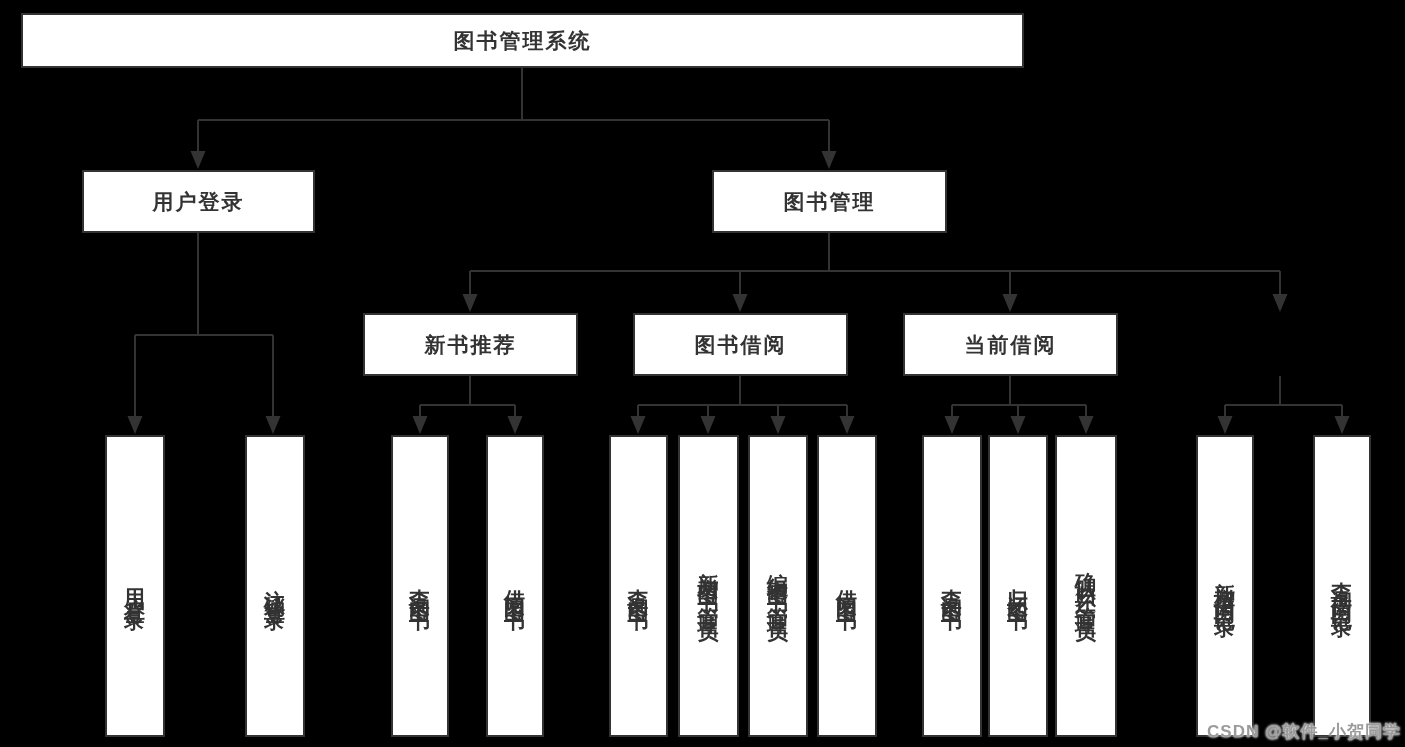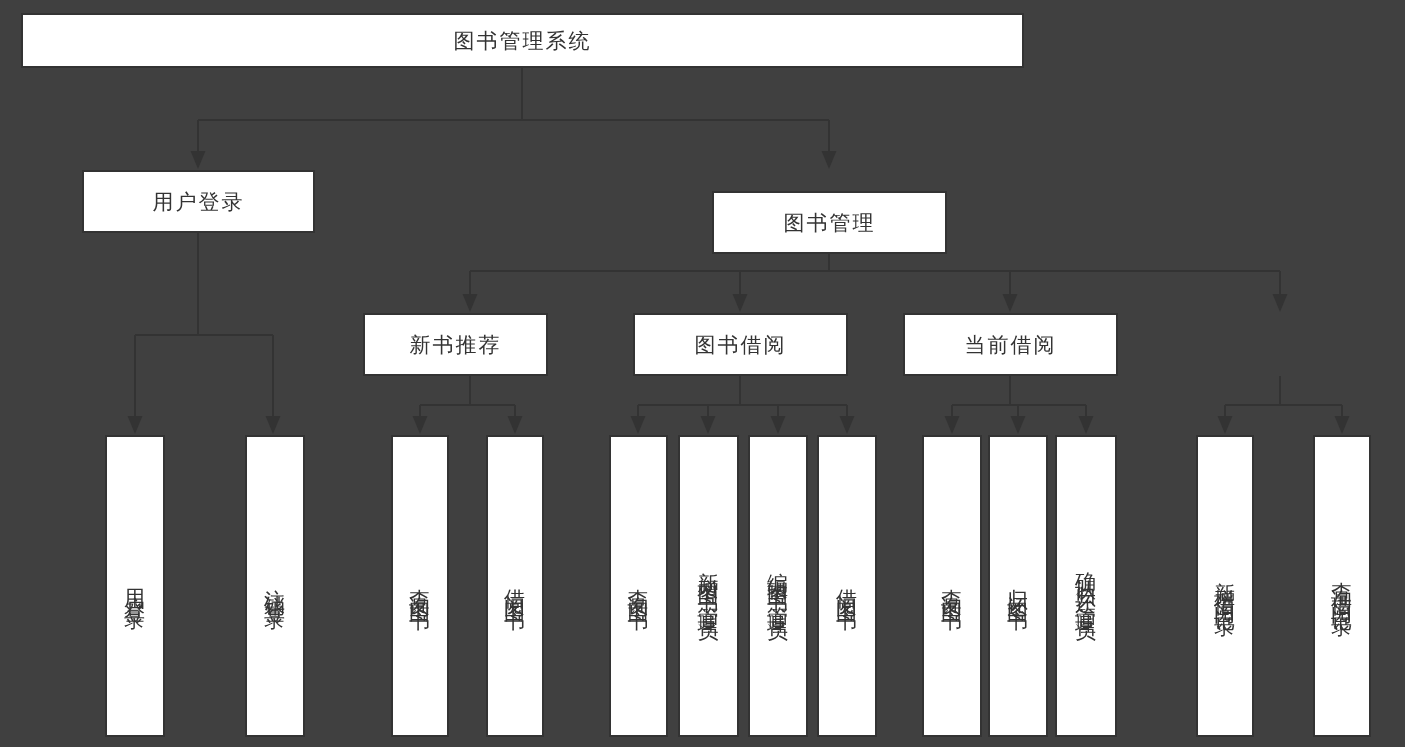--- a/index.html
+++ b/index.html
@@ -1,24 +1,25 @@
 <!DOCTYPE html>
 <html><head>
 <meta charset="utf-8">
 <style>
   * { box-sizing: border-box; }
   html, body { margin: 0; padding: 0; background: #ffffff; }
   #canvas {
     position: relative;
     width: 1405px;
     height: 747px;
-    background: #404040;
+    background: #000000;
     font-family: "Liberation Sans", "DejaVu Sans", sans-serif;
     color: #333333;
     overflow: hidden;
+    font-weight: bold;
   }
   #connectors { position: absolute; left: 0; top: 0; z-index: 0; }
   .box {
     position: absolute;
     background: #ffffff;
     border: 2px solid #333333;
     display: flex;
     align-items: center;
     justify-content: center;
     z-index: 1;
@@ -122,25 +123,25 @@
     </g>
   </svg>
 
   <div class="box" style="left:21px; top:13px; width:1003px; height:55px;">
     <span class="hlabel">图书管理系统</span>
   </div>
 
   <div class="box" style="left:82px; top:170px; width:233px; height:63px;">
     <span class="hlabel">用户登录</span>
   </div>
-  <div class="box" style="left:712px; top:170px; width:235px; height:63px;margin-top:21px;">
+  <div class="box" style="left:712px; top:170px; width:235px; height:63px;">
     <span class="hlabel">图书管理</span>
   </div>
 
-  <div class="box" style="left:363px; top:313px; width:185px; height:63px;">
+  <div class="box" style="left:363px; top:313px; width:215px; height:63px;">
     <span class="hlabel">新书推荐</span>
   </div>
   <div class="box" style="left:903px; top:313px; width:215px; height:63px;">
     <span class="hlabel">当前借阅</span>
   </div>
   <div class="box" style="left:633px; top:313px; width:215px; height:63px;">
     <span class="hlabel">图书借阅</span>
   </div>
 
   <div class="leaf" style="left:105px; top:435px; width:60px; height:302px;">
@@ -176,14 +177,15 @@
   <div class="leaf" style="left:1055px; top:435px; width:62px; height:302px;">
     <span class="vlabel">确认归还（管理员）</span>
   </div>
   <div class="leaf" style="left:1196px; top:435px; width:58px; height:302px;">
     <span class="vlabel">新增借阅记录</span>
   </div>
   <div class="leaf" style="left:1313px; top:435px; width:58px; height:302px;">
     <span class="vlabel">查询借阅记录</span>
   </div>
 
+  <div class="watermark">CSDN @软件_小贺同学</div>
 
 </div>
 
 </body></html>

